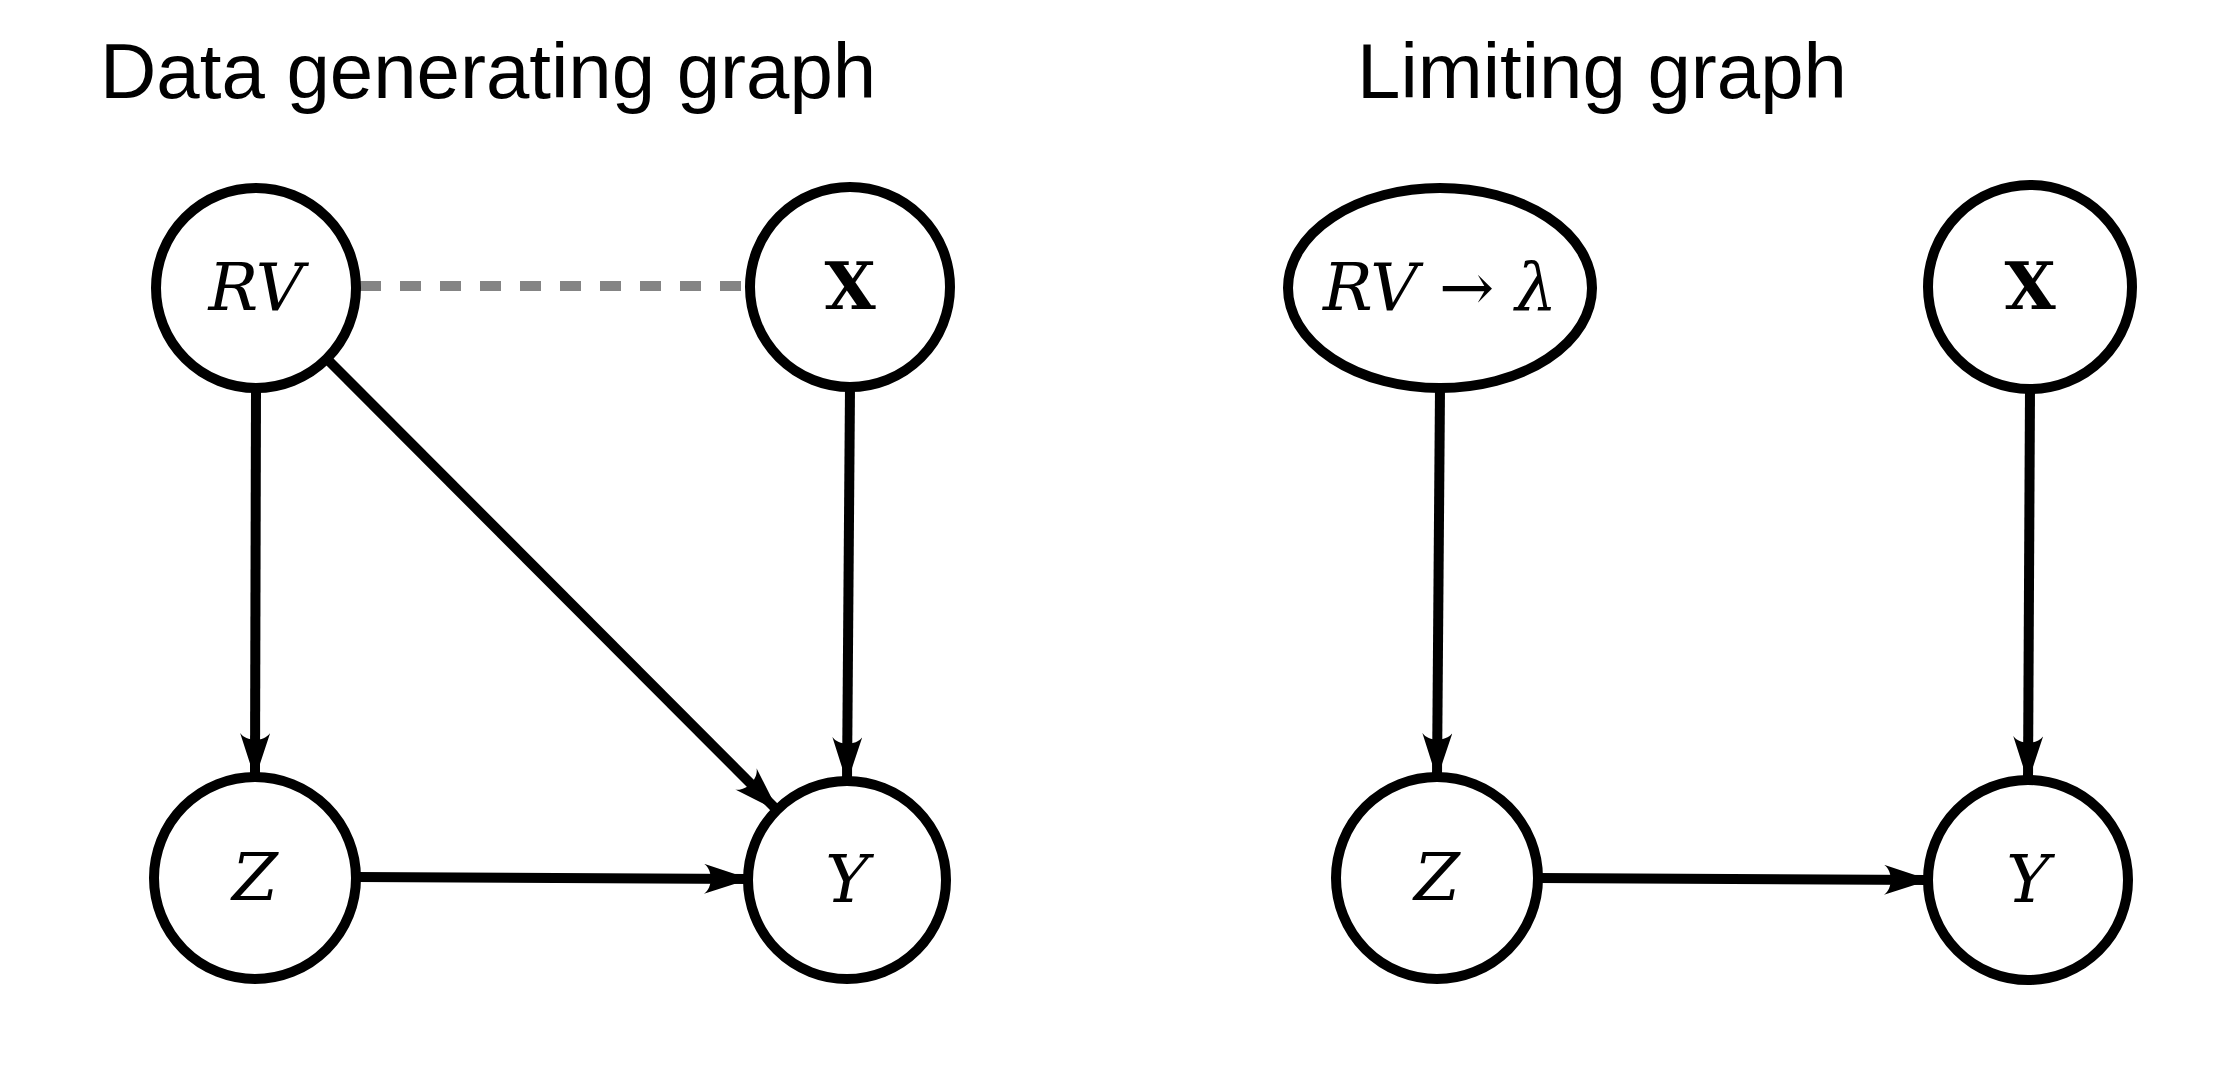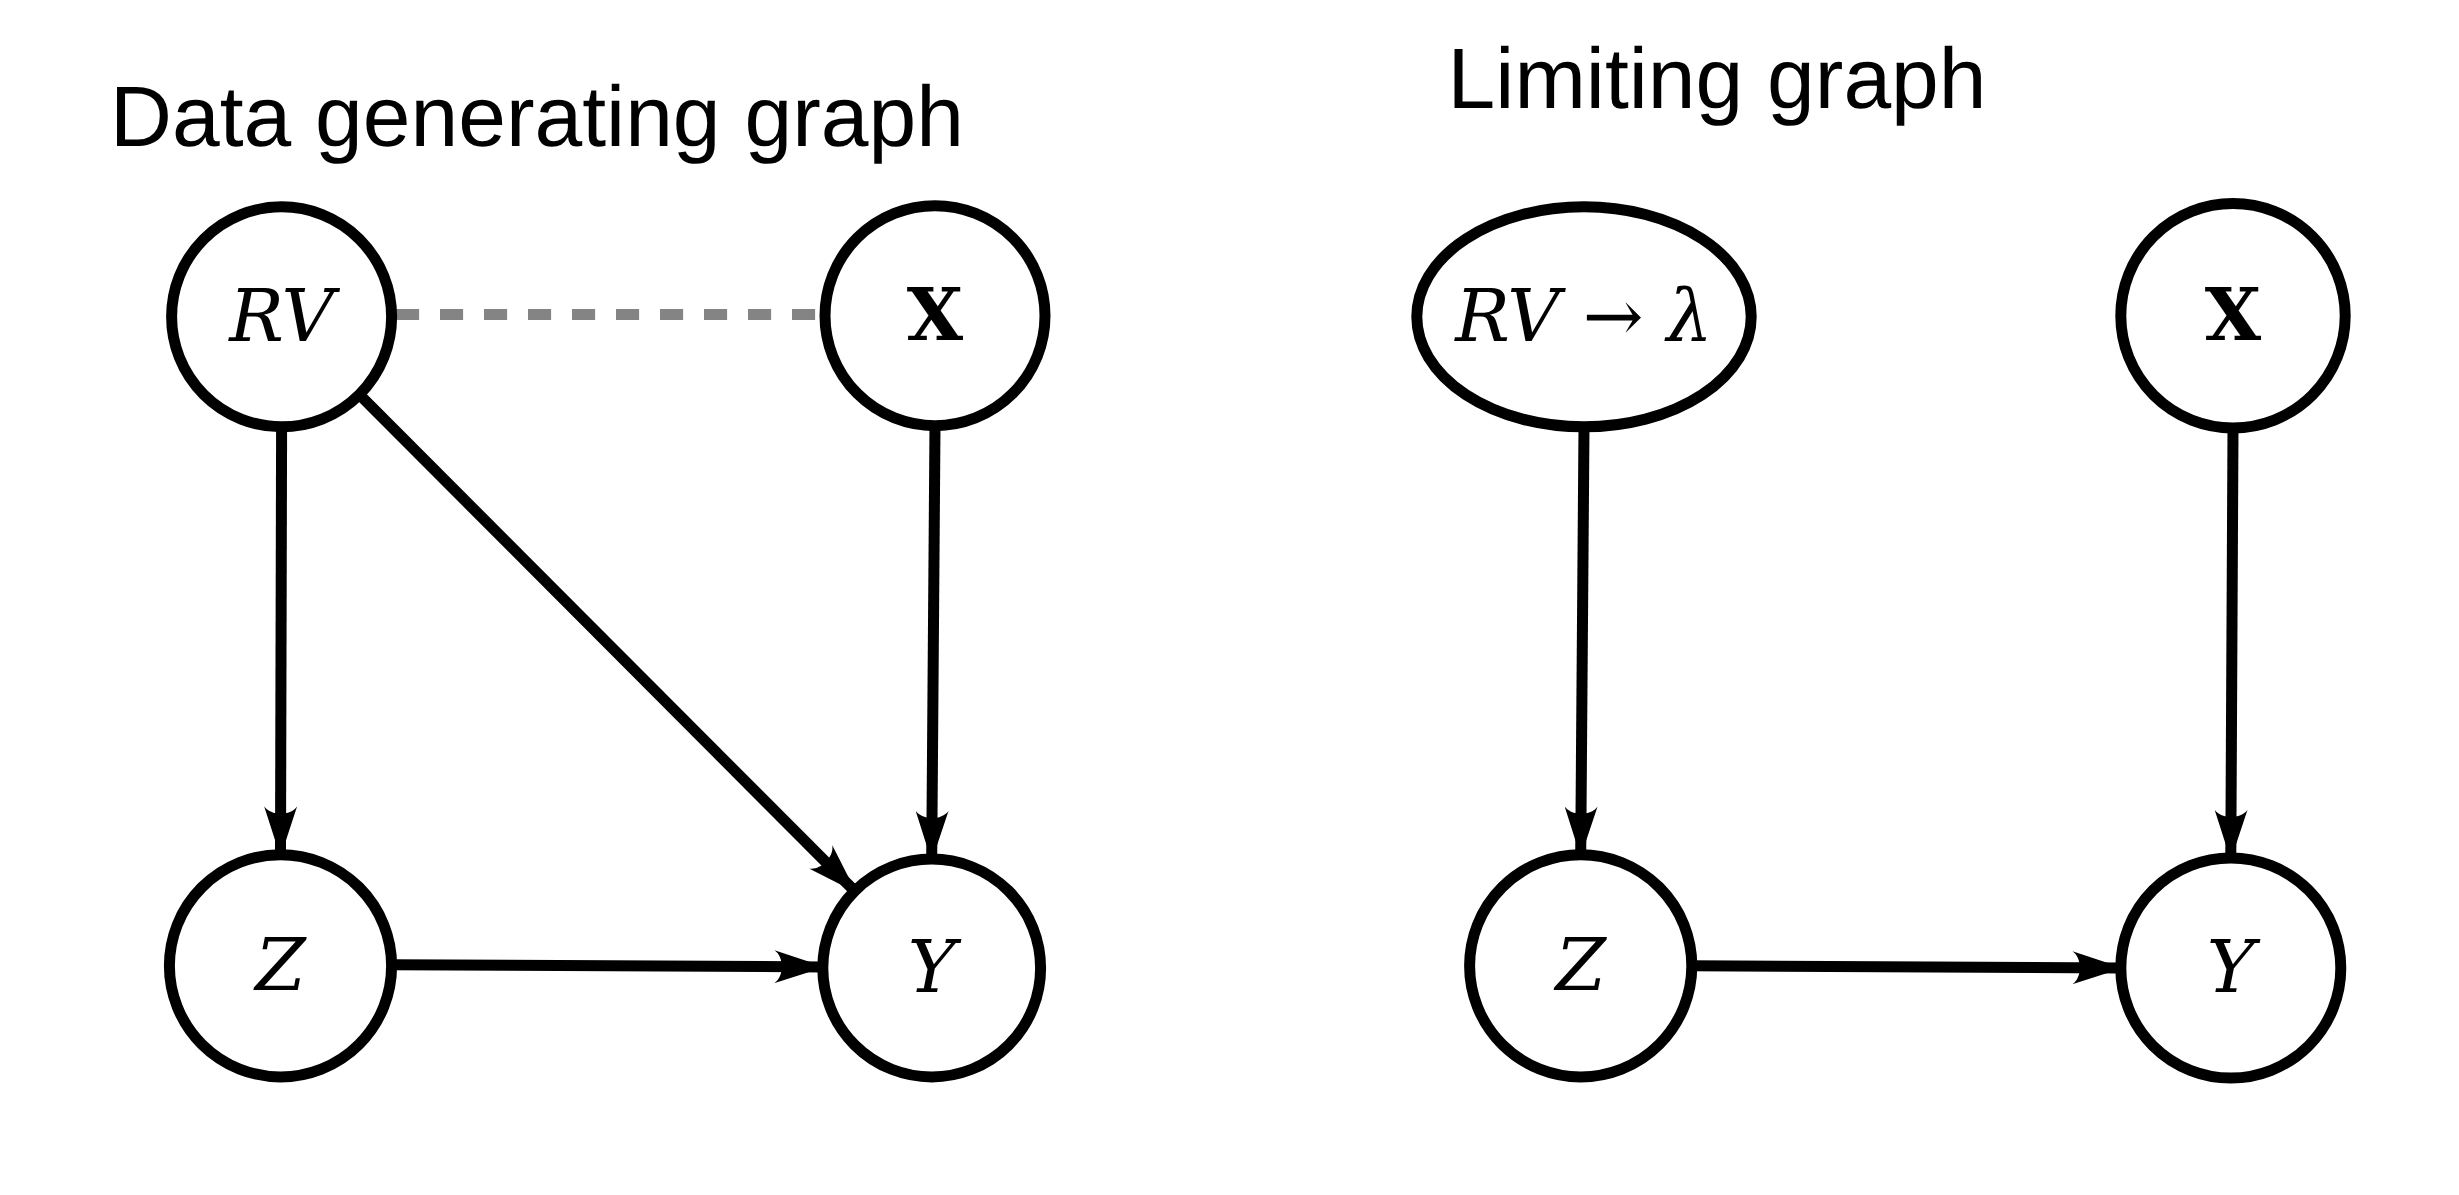--- a/index.html
+++ b/index.html
@@ -18,22 +18,22 @@
   .panel-title {
     position: absolute;
     top: 26px;
     font-family: "Liberation Sans", sans-serif;
     font-size: 78px;
     font-weight: 400;
     color: #000000;
     white-space: nowrap;
     letter-spacing: 0px;
   }
-  #title-left  { left: 100px; margin-top: 35px; }
-  #title-right { left: 1316px; }
+  #title-left  { left: 100px; }
+  #title-right { left: 1357px; }
   #diagram {
     position: absolute;
     left: 0;
     top: 0;
     width: 2235px;
     height: 1086px;
   }
   .node-label {
     font-family: "DejaVu Serif", serif;
     fill: #000000;

